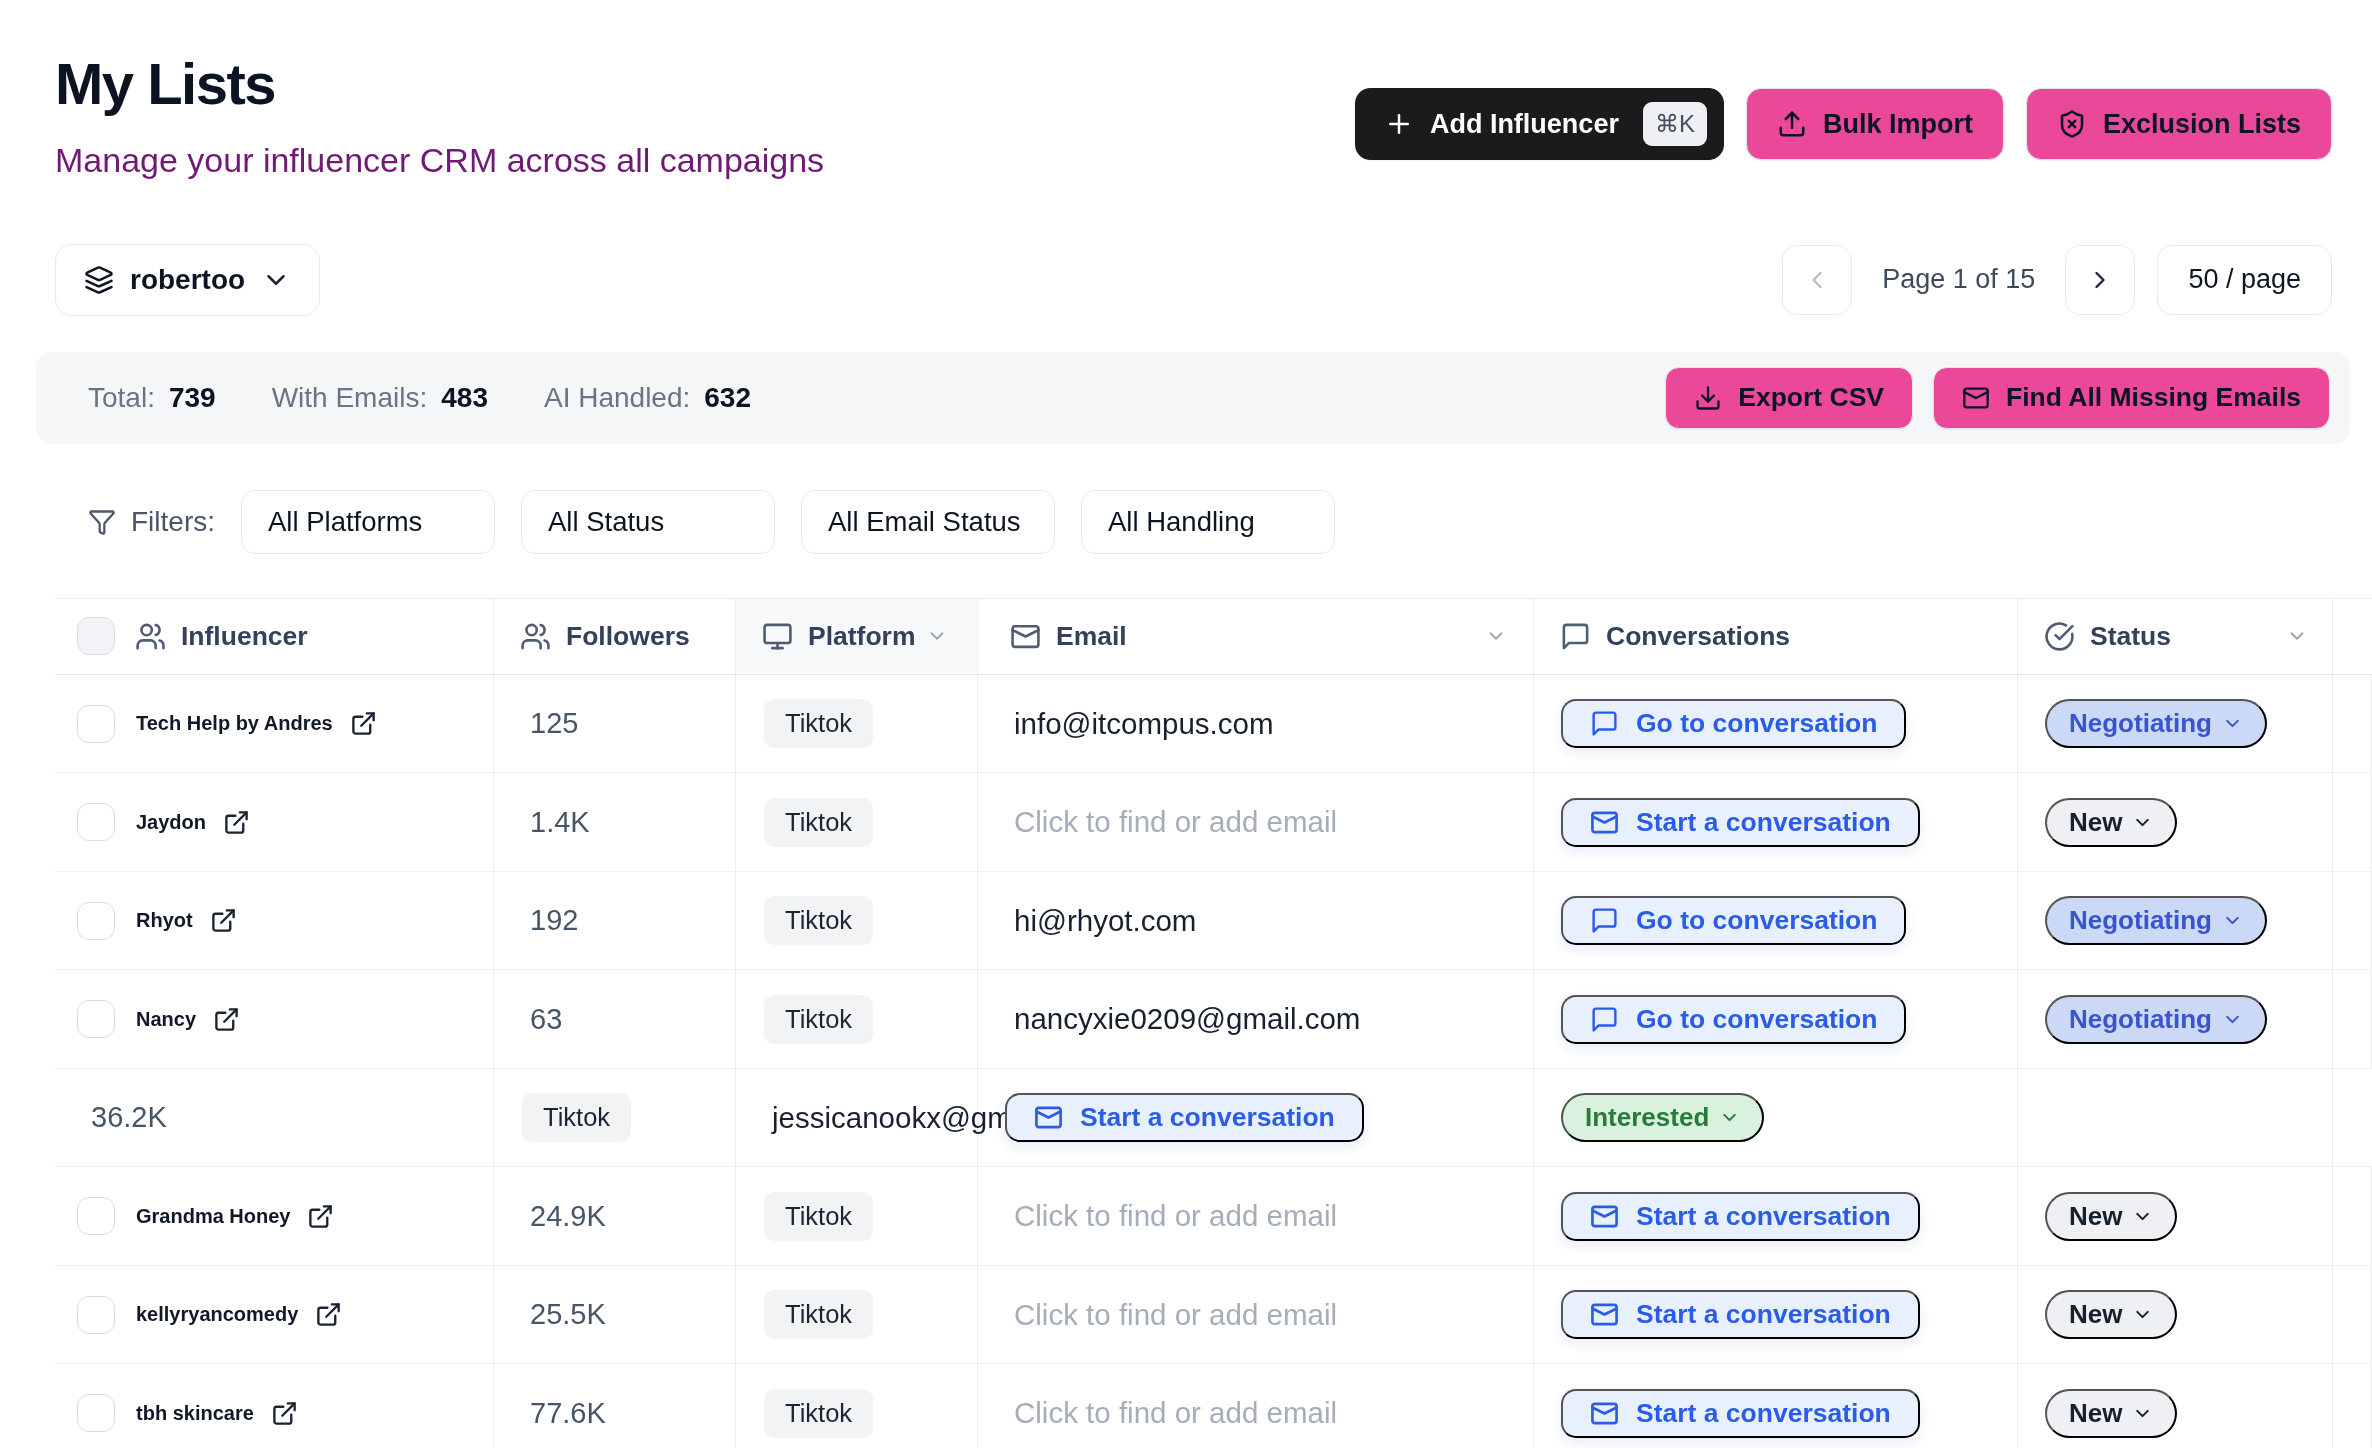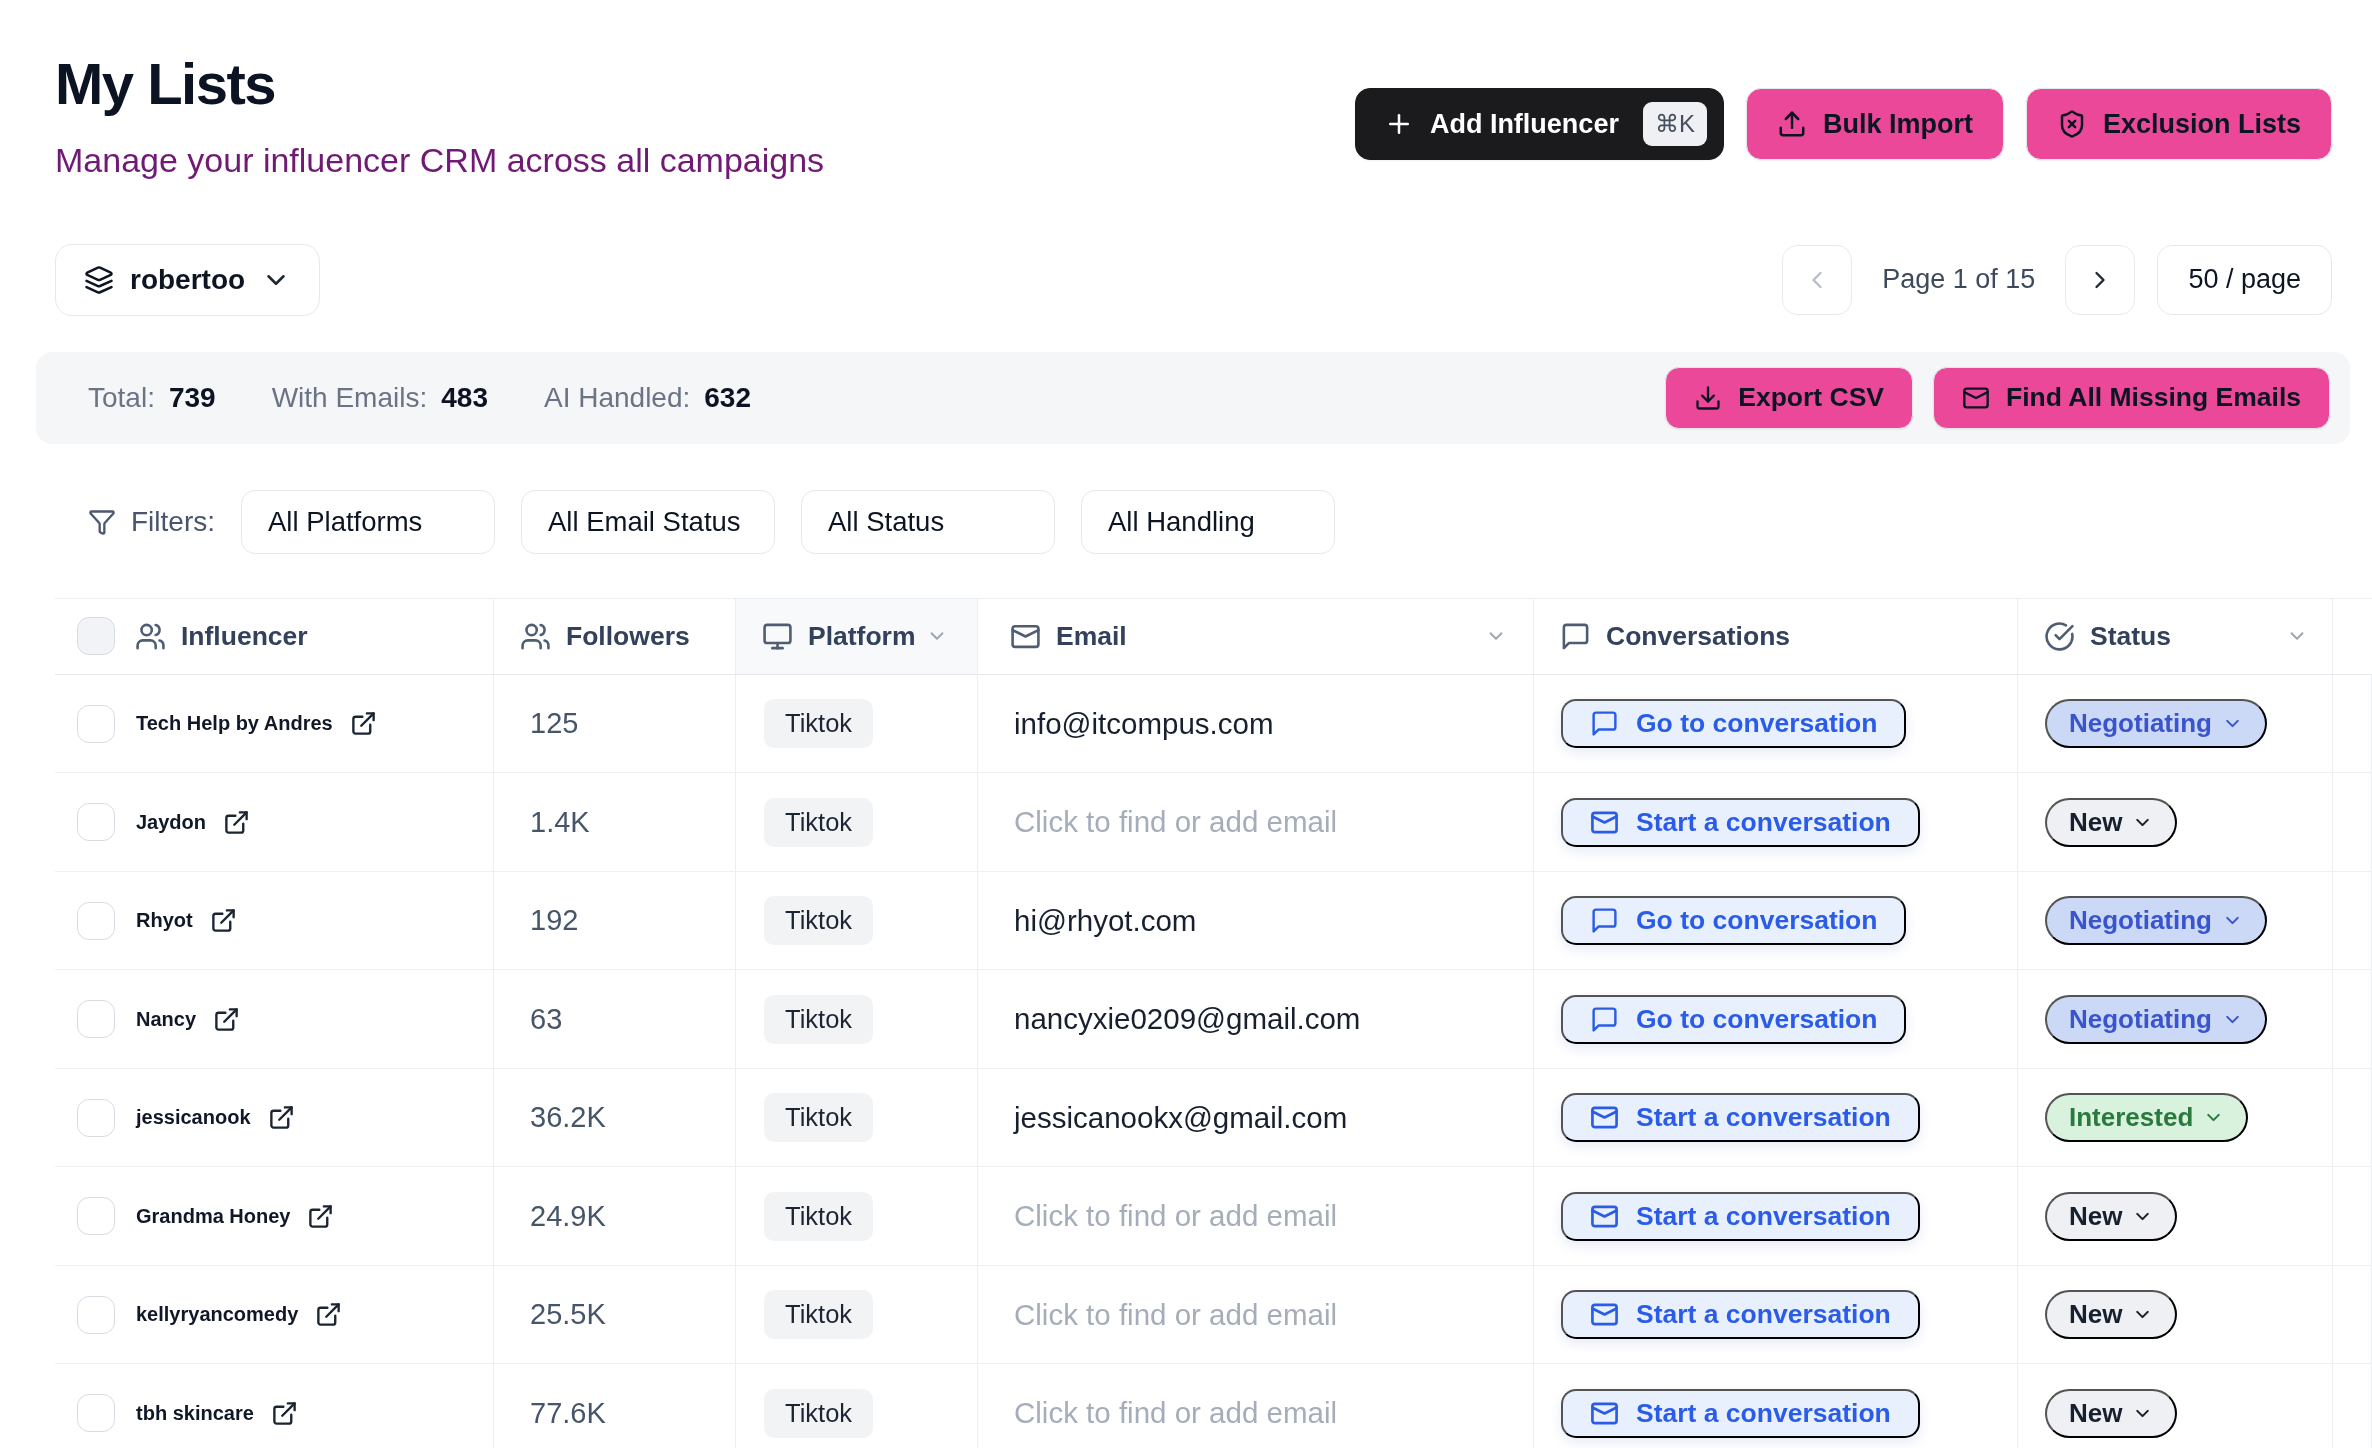--- a/index.html
+++ b/index.html
@@ -216,22 +216,22 @@
 <div class="filters">
   <span class="filters-label">
     <span>
       <svg viewBox="0 0 24 24" fill="none" stroke="currentColor" stroke-width="2" stroke-linecap="round" stroke-linejoin="round">
           <path d="M10 20a1 1 0 0 0 .553.895l2 1A1 1 0 0 0 14 21v-7a2 2 0 0 1 .517-1.341L21.74 4.67A1 1 0 0 0 21 3H3a1 1 0 0 0-.742 1.67l7.225 7.989A2 2 0 0 1 10 14z"></path>
         </svg>
     </span>
     <span>Filters:</span>
   </span>
   <button class="filter-pill">All Platforms</button>
+  <button class="filter-pill">All Status</button>
   <button class="filter-pill">All Email Status</button>
-  <button class="filter-pill">All Status</button>
   <button class="filter-pill">All Handling</button>
 </div>
 
 <div class="table">
   <div class="grid-row thead">
     <div class="th th-influencer">
       <span class="checkbox header"></span>
       <span style="margin-left:20px;">
         <svg viewBox="0 0 24 24" fill="none" stroke="currentColor" stroke-width="2" stroke-linecap="round" stroke-linejoin="round">
             <path d="M16 21v-2a4 4 0 0 0-4-4H6a4 4 0 0 0-4 4v2"></path>
@@ -483,31 +483,20 @@
           <svg viewBox="0 0 24 24" width="21" height="21" fill="none" stroke="currentColor" stroke-width="2.4" stroke-linecap="round" stroke-linejoin="round">
                 <path d="m6 9 6 6 6-6"></path>
               </svg>
         </span>
       </button>
     </div>
     <div class="td td-sliver"></div>
   </div>
 
   <div class="grid-row trow">
-    <div class="td td-influencer">
-      <span class="checkbox"></span>
-      <span class="name">jessicanook</span>
-      <span class="ext-link">
-        <svg viewBox="0 0 24 24" fill="none" stroke="currentColor" stroke-width="2.1" stroke-linecap="round" stroke-linejoin="round">
-              <path d="M15 3h6v6"></path>
-              <path d="M10 14 21 3"></path>
-              <path d="M18 13v6a2 2 0 0 1-2 2H5a2 2 0 0 1-2-2V8a2 2 0 0 1 2-2h6"></path>
-            </svg>
-      </span>
-    </div>
     <div class="td td-followers">
       <span>36.2K</span>
     </div>
     <div class="td td-platform">
       <span class="badge">Tiktok</span>
     </div>
     <div class="td td-email">
       <span>jessicanookx@gmail.com</span>
     </div>
     <div class="td td-conv">

